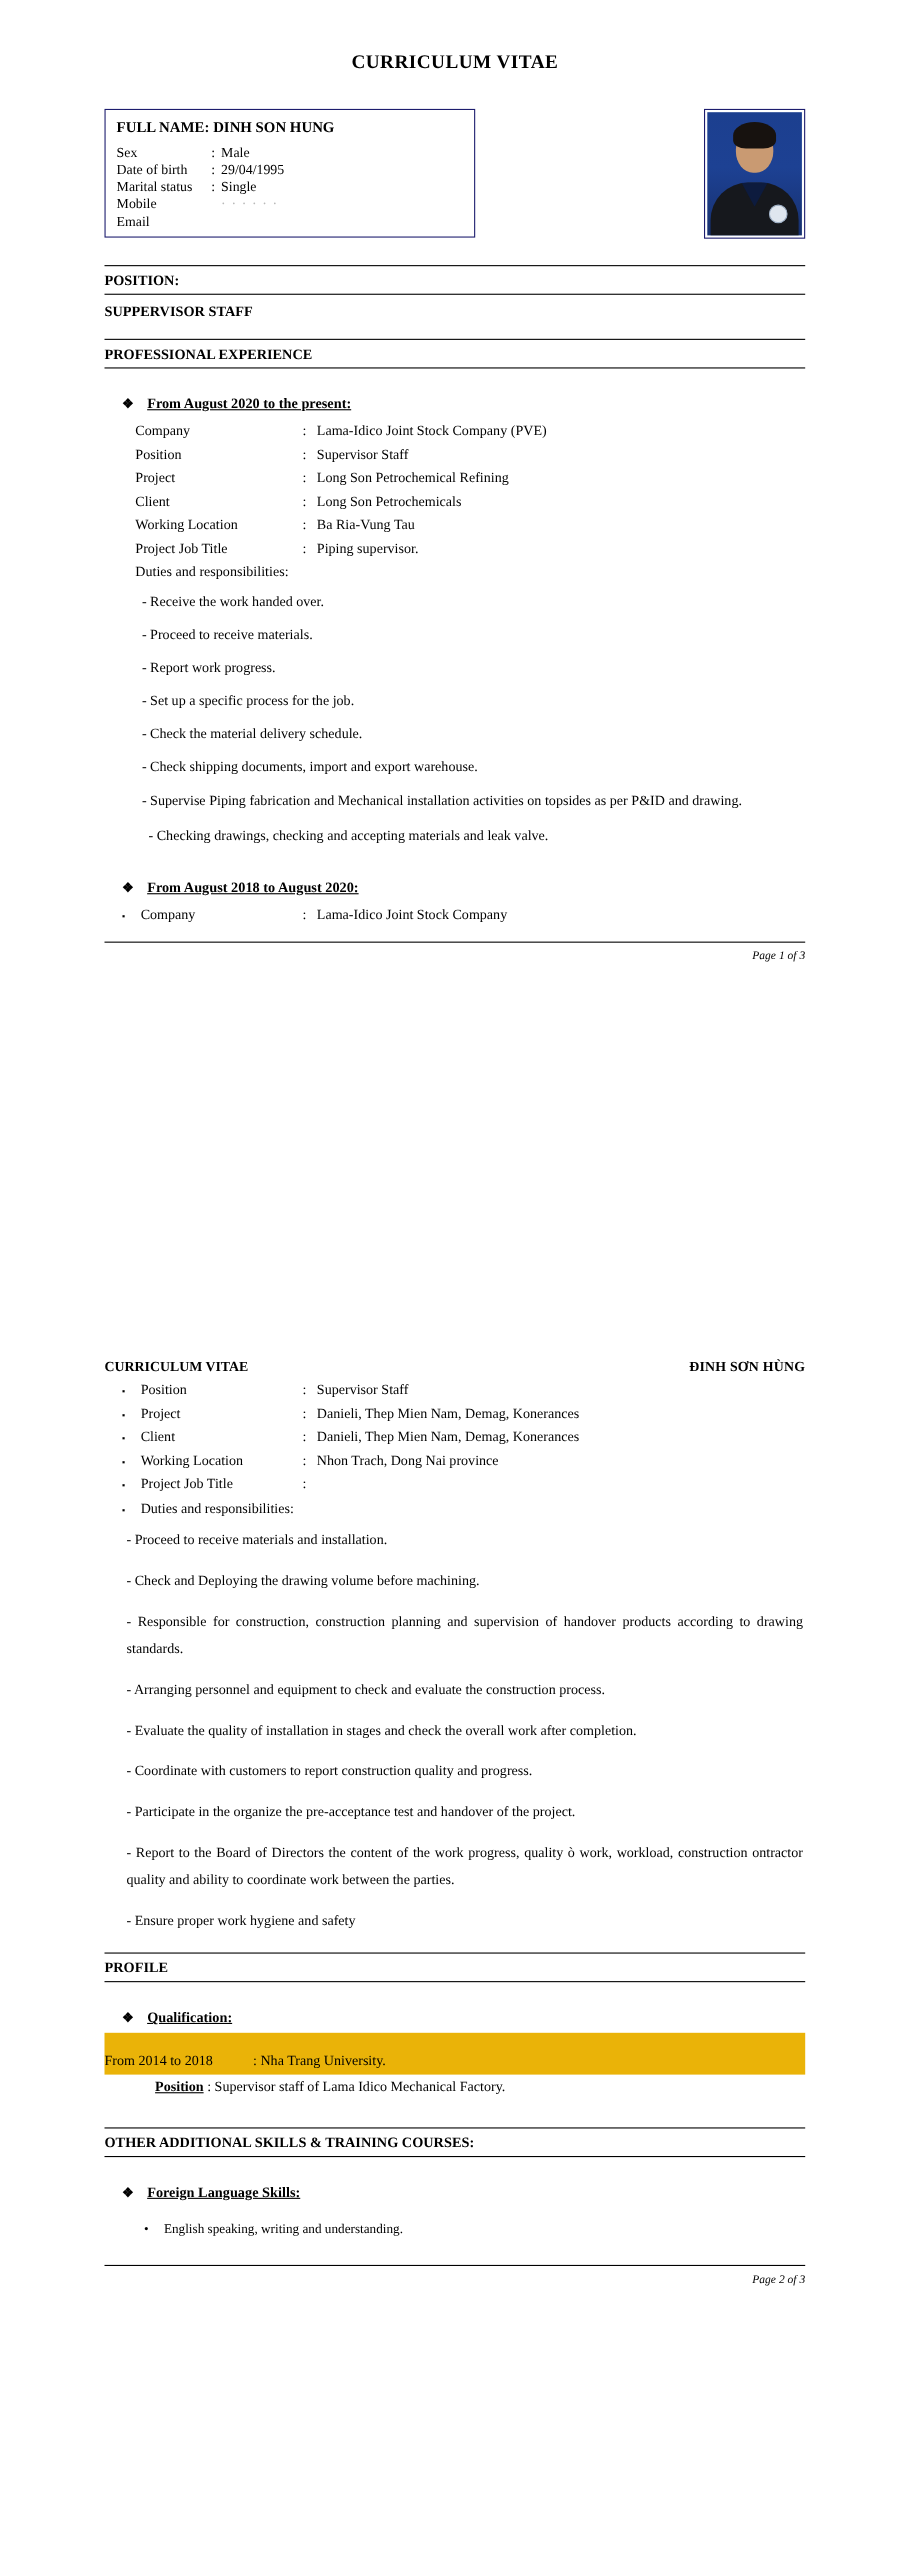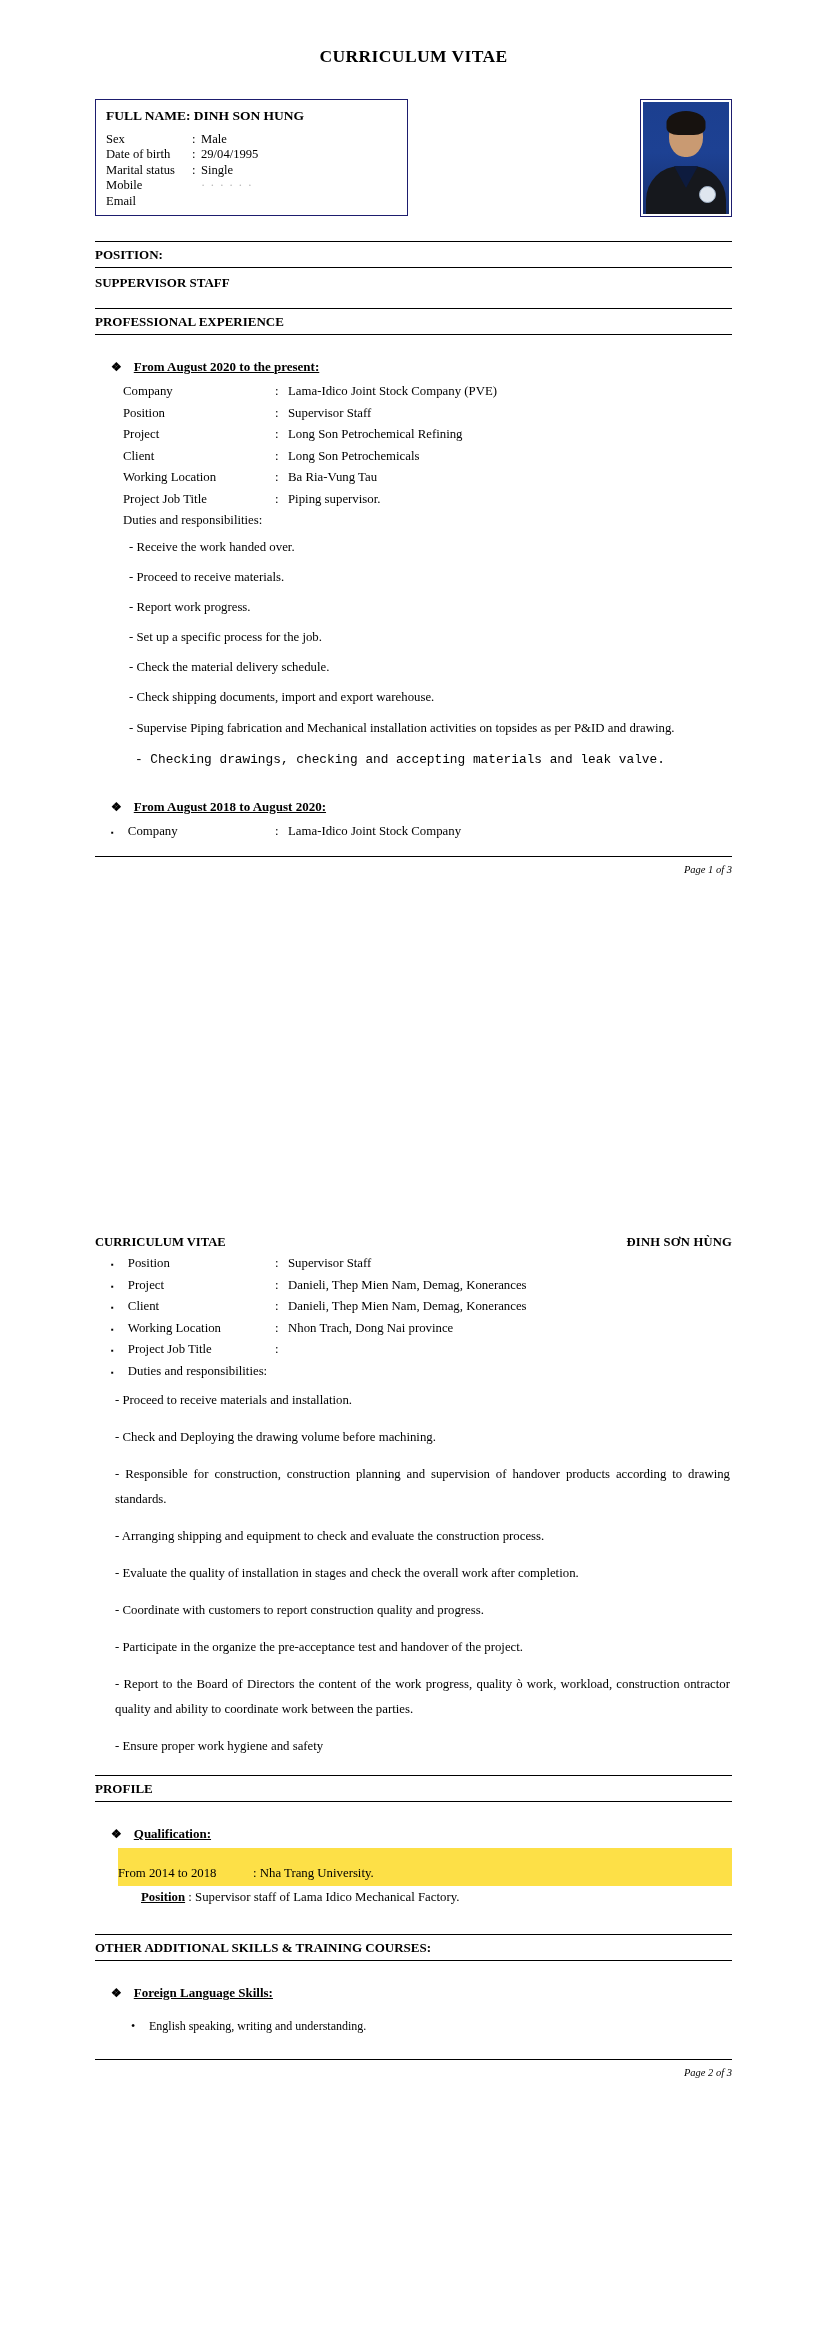--- a/index.html
+++ b/index.html
@@ -28,21 +28,21 @@
   }
 
   
   .identity-row {
     display: flex;
     align-items: flex-start;
     gap: 0;
   }
   .info-box {
     border: 1.6px solid #1d1d6e;
-    width: 313px;
+    width: 337px;
     padding: 8px 0 6px 10px;
     min-height: 90px;
   }
   .full-name {
     font-weight: bold;
     font-size: 13.5px;
     margin-bottom: 8px;
   }
   .info-line {
     display: flex;
@@ -156,21 +156,21 @@
   }
   .duty-head.sq {
     padding-left: 16px;
     display: flex; align-items: baseline; gap: 14px;
   }
   .duty {
     font-size: 12.8px;
     line-height: 22px;
     padding: 4px 0 4px 34px;
   }
-  .duty.indent { padding-left: 40px; font-family: Liberation Mono, monospace; }
+  .duty.indent { padding-left: 40px; }
   .duty.just {
     text-align: justify;
     padding-left: 34px;
     padding-right: 2px;
     line-height: 25px;
   }
   .para {
     font-size: 12.8px;
     line-height: 25px;
     text-align: justify;
@@ -193,21 +193,21 @@
     display: flex;
     justify-content: space-between;
     align-items: baseline;
     font-weight: bold;
     font-size: 12.6px;
     padding-bottom: 3px;
   }
   .runhead .right { letter-spacing: .2px; margin-top: 16px; }
 
   
-  .shade { background: #fde047; margin-left: 23px; }
+  .shade { background: #eab308; }
   .qual-line {
     display: flex;
     font-size: 12.8px;
     line-height: 22px;
     padding: 14px 0 2px 0;
   }
   .qual-line .k { width: 135px; flex: 0 0 135px; }
   .qual-pos {
     font-size: 12.8px;
     line-height: 22px;
@@ -397,21 +397,21 @@
   </div>
 
   <div class="duty-head sq">
     <span class="sqb">▪</span>
     <span>Duties and responsibilities:</span>
   </div>
 
   <div class="para">- Proceed to receive materials and installation.</div>
   <div class="para">- Check and Deploying the drawing volume before machining.</div>
   <div class="para">-  Responsible for construction, construction planning and supervision of handover products according to drawing standards.</div>
-  <div class="para">- Arranging shipping and equipment to check and evaluate the construction process.</div>
+  <div class="para">- Arranging personnel and equipment to check and evaluate the construction process.</div>
   <div class="para">-  Evaluate  the  quality  of  installation  in  stages  and  check  the  overall  work  after completion.</div>
   <div class="para">- Coordinate with customers to report construction quality and progress.</div>
   <div class="para">- Participate in the organize the pre-acceptance test and handover of the project.</div>
   <div class="para">- Report to the Board of Directors the content of the work progress, quality ò work, workload, construction ontractor quality and ability to coordinate work between the parties.</div>
   <div class="para">- Ensure proper work hygiene and safety</div>
 
   <div class="sp-10"></div>
 
   <div class="band">PROFILE</div>
 

